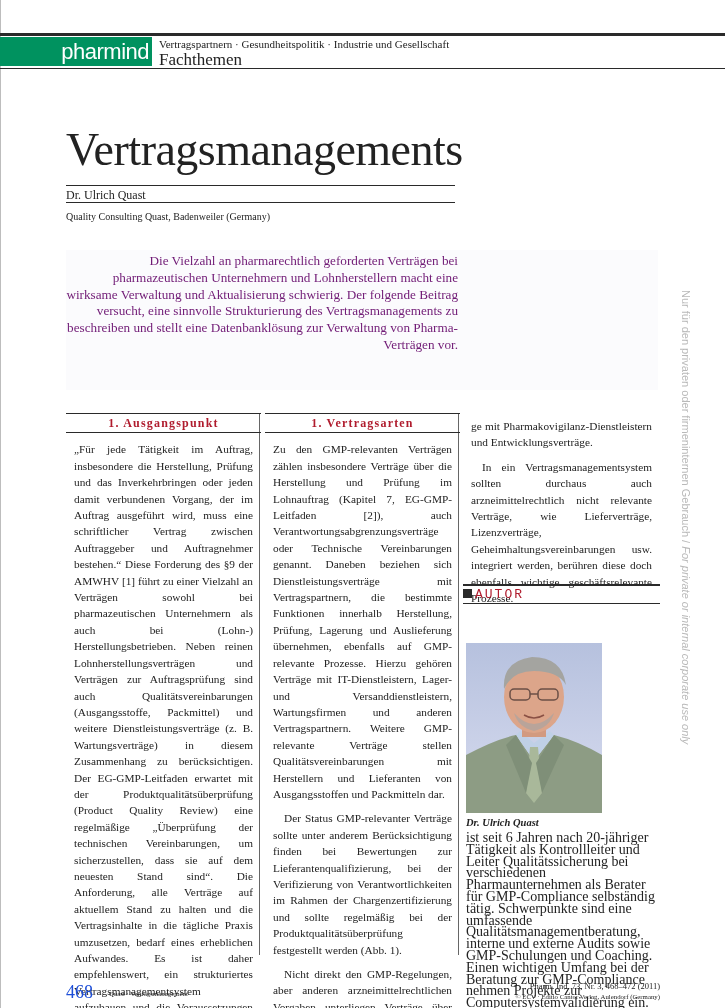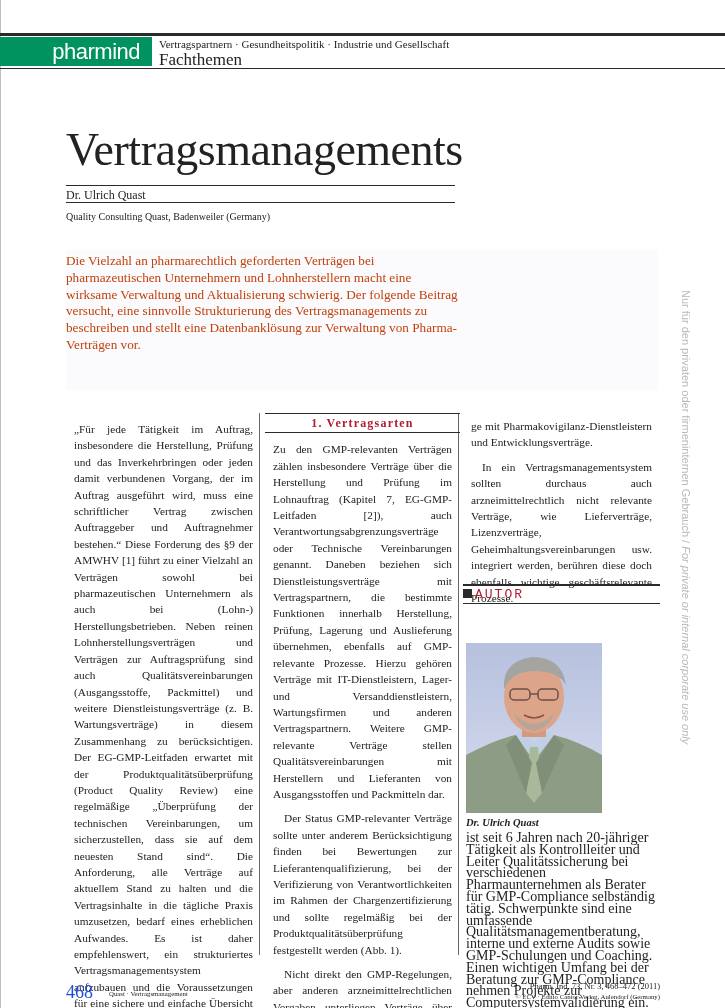--- a/index.html
+++ b/index.html
@@ -2,33 +2,33 @@
 <html><head>
 <meta charset="utf-8">
 <style>
   html, body { margin:0; padding:0; background:#ffffff; }
   body { width:725px; height:1008px; position:relative; overflow:hidden;
          font-family:"Liberation Serif","DejaVu Serif",serif; color:#222; }
   .page-edge { position:absolute; left:0; top:0; width:1px; height:1008px; background:#bdbdbd; }
   .top-rule { position:absolute; left:0; right:0; top:33px; height:3px; background:#2a2a2a; }
   .header-bottom-rule { position:absolute; left:0; right:0; top:68px; height:1px; background:#2a2a2a; }
   .brand-bar { position:absolute; left:0; top:37px; width:152px; height:29px; background:#00925f;
-               display:flex; align-items:center; justify-content:flex-end; padding-right:12px; box-sizing:border-box; }
+               display:flex; align-items:center; justify-content:flex-end; padding-right:3px; box-sizing:border-box; }
   .brand-text { color:#fff; font-family:"Liberation Sans","DejaVu Sans",sans-serif; font-size:22px; letter-spacing:-0.5px; }
   .header-sub { position:absolute; left:159px; top:38px; font-size:11px; color:#222; }
   .header-section { position:absolute; left:159px; top:50px; font-size:17px; color:#222; }
 
   .title { position:absolute; left:66px; top:123px; font-size:46px; font-weight:normal; color:#222; letter-spacing:-0.5px; margin:0; }
   .title-rule { position:absolute; left:66px; top:185px; width:389px; height:1px; background:#2a2a2a; }
   .author { position:absolute; left:66px; top:188px; font-size:12px; color:#222; }
   .author-rule { position:absolute; left:66px; top:202px; width:389px; height:1px; background:#2a2a2a; }
   .affiliation { position:absolute; left:66px; top:211px; font-size:10px; color:#222; }
 
   .abstract-box { position:absolute; left:66px; top:250px; width:592px; height:140px; background:#fbfbfd; }
-  .abstract { position:absolute; left:66px; top:253px; width:392px; font-size:13.2px; line-height:16.8px; color:#c2410c; text-align:left; }
+  .abstract { position:absolute; left:66px; top:253px; width:392px; font-size:13.2px; line-height:16.8px; color:#701a75; text-align:right; }
 
   .col { position:absolute; top:413px; width:195px; font-size:11.3px; line-height:16.4px; color:#222; text-align:justify; }
   .col1 { left:66px; }
   .col2 { left:265px; }
   .col3 { left:463px; width:197px; top:410px; }
   .col-sep { position:absolute; top:413px; width:1px; height:542px; background:#666; }
   .sep1 { left:259px; }
   .sep2 { left:458px; top:413px; height:542px; }
 
   .sec-head { border-top:1.5px solid #2a2a2a; border-bottom:1px solid #2a2a2a; text-align:center; color:#b01c2e;
@@ -73,20 +73,21 @@
 <div class="author-rule"></div>
 <div class="affiliation">Quality Consulting Quast, Badenweiler (Germany)</div>
 
 <div class="abstract-box"></div>
 <p class="abstract" style="margin:0;">Die Vielzahl an pharmarechtlich geforderten Verträgen bei pharmazeutischen Unternehmern und Lohnherstellern macht eine wirksame Verwaltung und Aktualisierung schwierig. Der folgende Beitrag versucht, eine sinnvolle Strukturierung des Vertragsmanagements zu beschreiben und stellt eine Datenbanklösung zur Verwaltung von Pharma-Verträgen vor.</p>
 
 <div class="col-sep sep1"></div>
 <div class="col-sep sep2"></div>
 
 <div class="col col1">
+  <div class="sec-head">1. Ausgangspunkt</div>
   <p class="para"><span class="it">„Für jede Tätigkeit im Auftrag, insbesondere die Herstellung, Prüfung und das Inverkehrbringen oder jeden damit verbundenen Vorgang, der im Auftrag ausgeführt wird, muss eine schriftlicher Vertrag zwischen Auftraggeber und Auftragnehmer bestehen.“</span><span> Diese Forderung des §9 der AMWHV [1] führt zu einer Vielzahl an Verträgen sowohl bei pharmazeutischen Unternehmern als auch bei (Lohn-) Herstellungsbetrieben. Neben reinen Lohnherstellungsverträgen und Verträgen zur Auftragsprüfung sind auch Qualitätsvereinbarungen (Ausgangsstoffe, Packmittel) und weitere Dienstleistungsverträge (z. B. Wartungsverträge) in diesem Zusammenhang zu berücksichtigen. Der EG-GMP-Leitfaden erwartet mit der Produktqualitätsüberprüfung (Product Quality Review) eine regelmäßige </span><span class="it">„Überprüfung der technischen Vereinbarungen, um sicherzustellen, dass sie auf dem neuesten Stand sind“</span><span>. Die Anforderung, alle Verträge auf aktuellem Stand zu halten und die Vertragsinhalte in die tägliche Praxis umzusetzen, bedarf eines erheblichen Aufwandes. Es ist daher empfehlenswert, ein strukturiertes Vertragsmanagementsystem aufzubauen und die Voraussetzungen für eine sichere und einfache Übersicht über alle Verträge zu schaffen.</span></p>
 </div>
 
 <div class="col col2">
   <div class="sec-head">1. Vertragsarten</div>
   <p class="para">Zu den GMP-relevanten Verträgen zählen insbesondere Verträge über die Herstellung und Prüfung im Lohnauftrag (Kapitel 7, EG-GMP-Leitfaden [2]), auch Verantwortungsabgrenzungsverträge oder Technische Vereinbarungen genannt. Daneben beziehen sich Dienstleistungsverträge mit Vertragspartnern, die bestimmte Funktionen innerhalb Herstellung, Prüfung, Lagerung und Auslieferung übernehmen, ebenfalls auf GMP-relevante Prozesse. Hierzu gehören Verträge mit IT-Dienstleistern, Lager- und Versanddienstleistern, Wartungsfirmen und anderen Vertragspartnern. Weitere GMP-relevante Verträge stellen Qualitätsvereinbarungen mit Herstellern und Lieferanten von Ausgangsstoffen und Packmitteln dar.</p>
   <p class="para indent">Der Status GMP-relevanter Verträge sollte unter anderem Berücksichtigung finden bei Bewertungen zur Lieferantenqualifizierung, bei der Verifizierung von Verantwortlichkeiten im Rahmen der Chargenzertifizierung und sollte regelmäßig bei der Produktqualitätsüberprüfung festgestellt werden (Abb. 1).</p>
   <p class="para indent">Nicht direkt den GMP-Regelungen, aber anderen arzneimittelrechtlichen Vorgaben unterliegen Verträge über klinische Prüfungen, Verträ-</p>
 </div>
 

